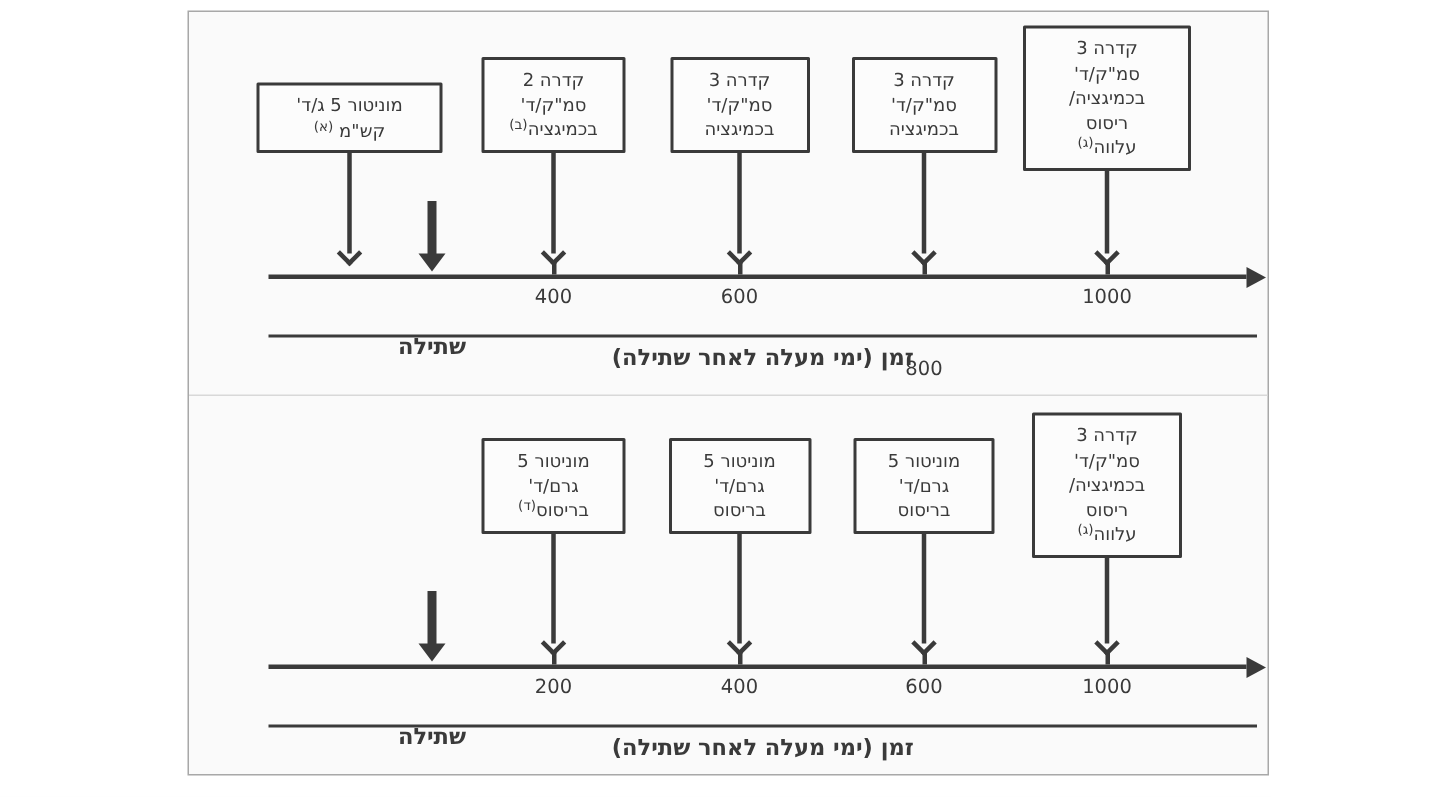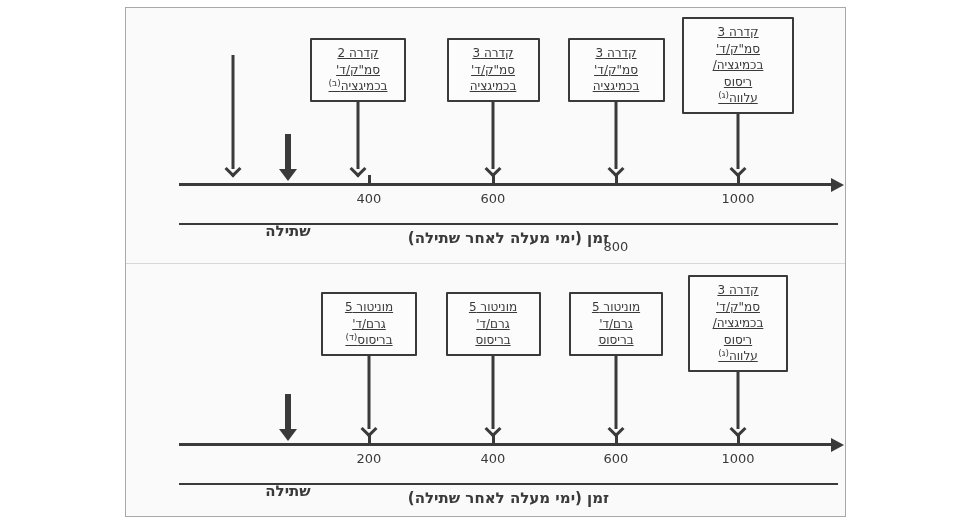--- a/index.html
+++ b/index.html
@@ -36,21 +36,21 @@
   .axis-title{position:absolute;text-align:center;font-size:15px;font-weight:bold;
     color:var(--ink);direction:rtl;}
 
   
   .box-col{position:absolute;display:flex;flex-direction:column;align-items:center;}
   .treatment-box{
     width:100%;border:2px solid var(--ink);background:var(--box-bg);
     padding:5px 3px;text-align:center;direction:rtl;
     font-size:12px;line-height:1.38;color:var(--ink);border-radius:1px;
   }
-  .box-line{white-space:nowrap;text-decoration:underline;}
+  .box-line{white-space:nowrap;}
   .footnote-sup{font-size:9px;position:relative;top:-4px;}
   .connector{flex:1 1 auto;position:relative;width:22px;}
   .connector .shaft{position:absolute;left:50%;transform:translateX(-50%);
     top:0;bottom:7px;width:3px;background:var(--ink);}
   .connector .chevron{position:absolute;left:50%;bottom:1px;width:12px;height:12px;
     border-right:3.5px solid var(--ink);border-bottom:3.5px solid var(--ink);
     transform:translateX(-50%) rotate(45deg);transform-origin:center;}
 
   
   .planting-arrow{position:absolute;width:18px;}
@@ -75,26 +75,30 @@
         <div class="tick-mark" style="left: 489px; top: 167px;"></div>
         <div class="tick-label" style="left: 460px; top: 183px; margin-top: 48px;">800</div>
         <div class="tick-mark" style="left: 611px; top: 167px;"></div>
         <div class="tick-label" style="left: 582px; top: 183px;">1000</div>
         <div class="planting-arrow" style="left: 153px; top: 126px; height: 47px;">
           <div class="shaft"></div>
           <div class="head"></div>
         </div>
         <div class="planting-label" style="left: 120px; top: 182px;">שתילה</div>
         <div class="box-col" style="left: 45px; top: 47px; width: 124px; height: 121px;">
-          <div class="connector">
-            <div class="shaft"></div>
-            <div class="chevron"></div>
-          </div>
-        </div>
-        <div class="box-col" style="left: 184px; top: 30px; width: 96px; height: 138px;">
+          <div class="treatment-box">
+            <div class="box-line"><span>מוניטור 5 ג/ד'</span></div>
+            <div class="box-line"><span>קש"מ </span><span class="footnote-sup">(א)</span></div>
+          </div>
+          <div class="connector">
+            <div class="shaft"></div>
+            <div class="chevron"></div>
+          </div>
+        </div>
+        <div class="box-col" style="left: 195px; top: 30px; width: 96px; height: 138px;">
           <div class="treatment-box">
             <div class="box-line"><span>קדרה 2</span></div>
             <div class="box-line"><span>סמ"ק/ד'</span></div>
             <div class="box-line"><span>בכמיגציה</span><span class="footnote-sup">(ב)</span></div>
           </div>
           <div class="connector">
             <div class="shaft"></div>
             <div class="chevron"></div>
           </div>
         </div>

